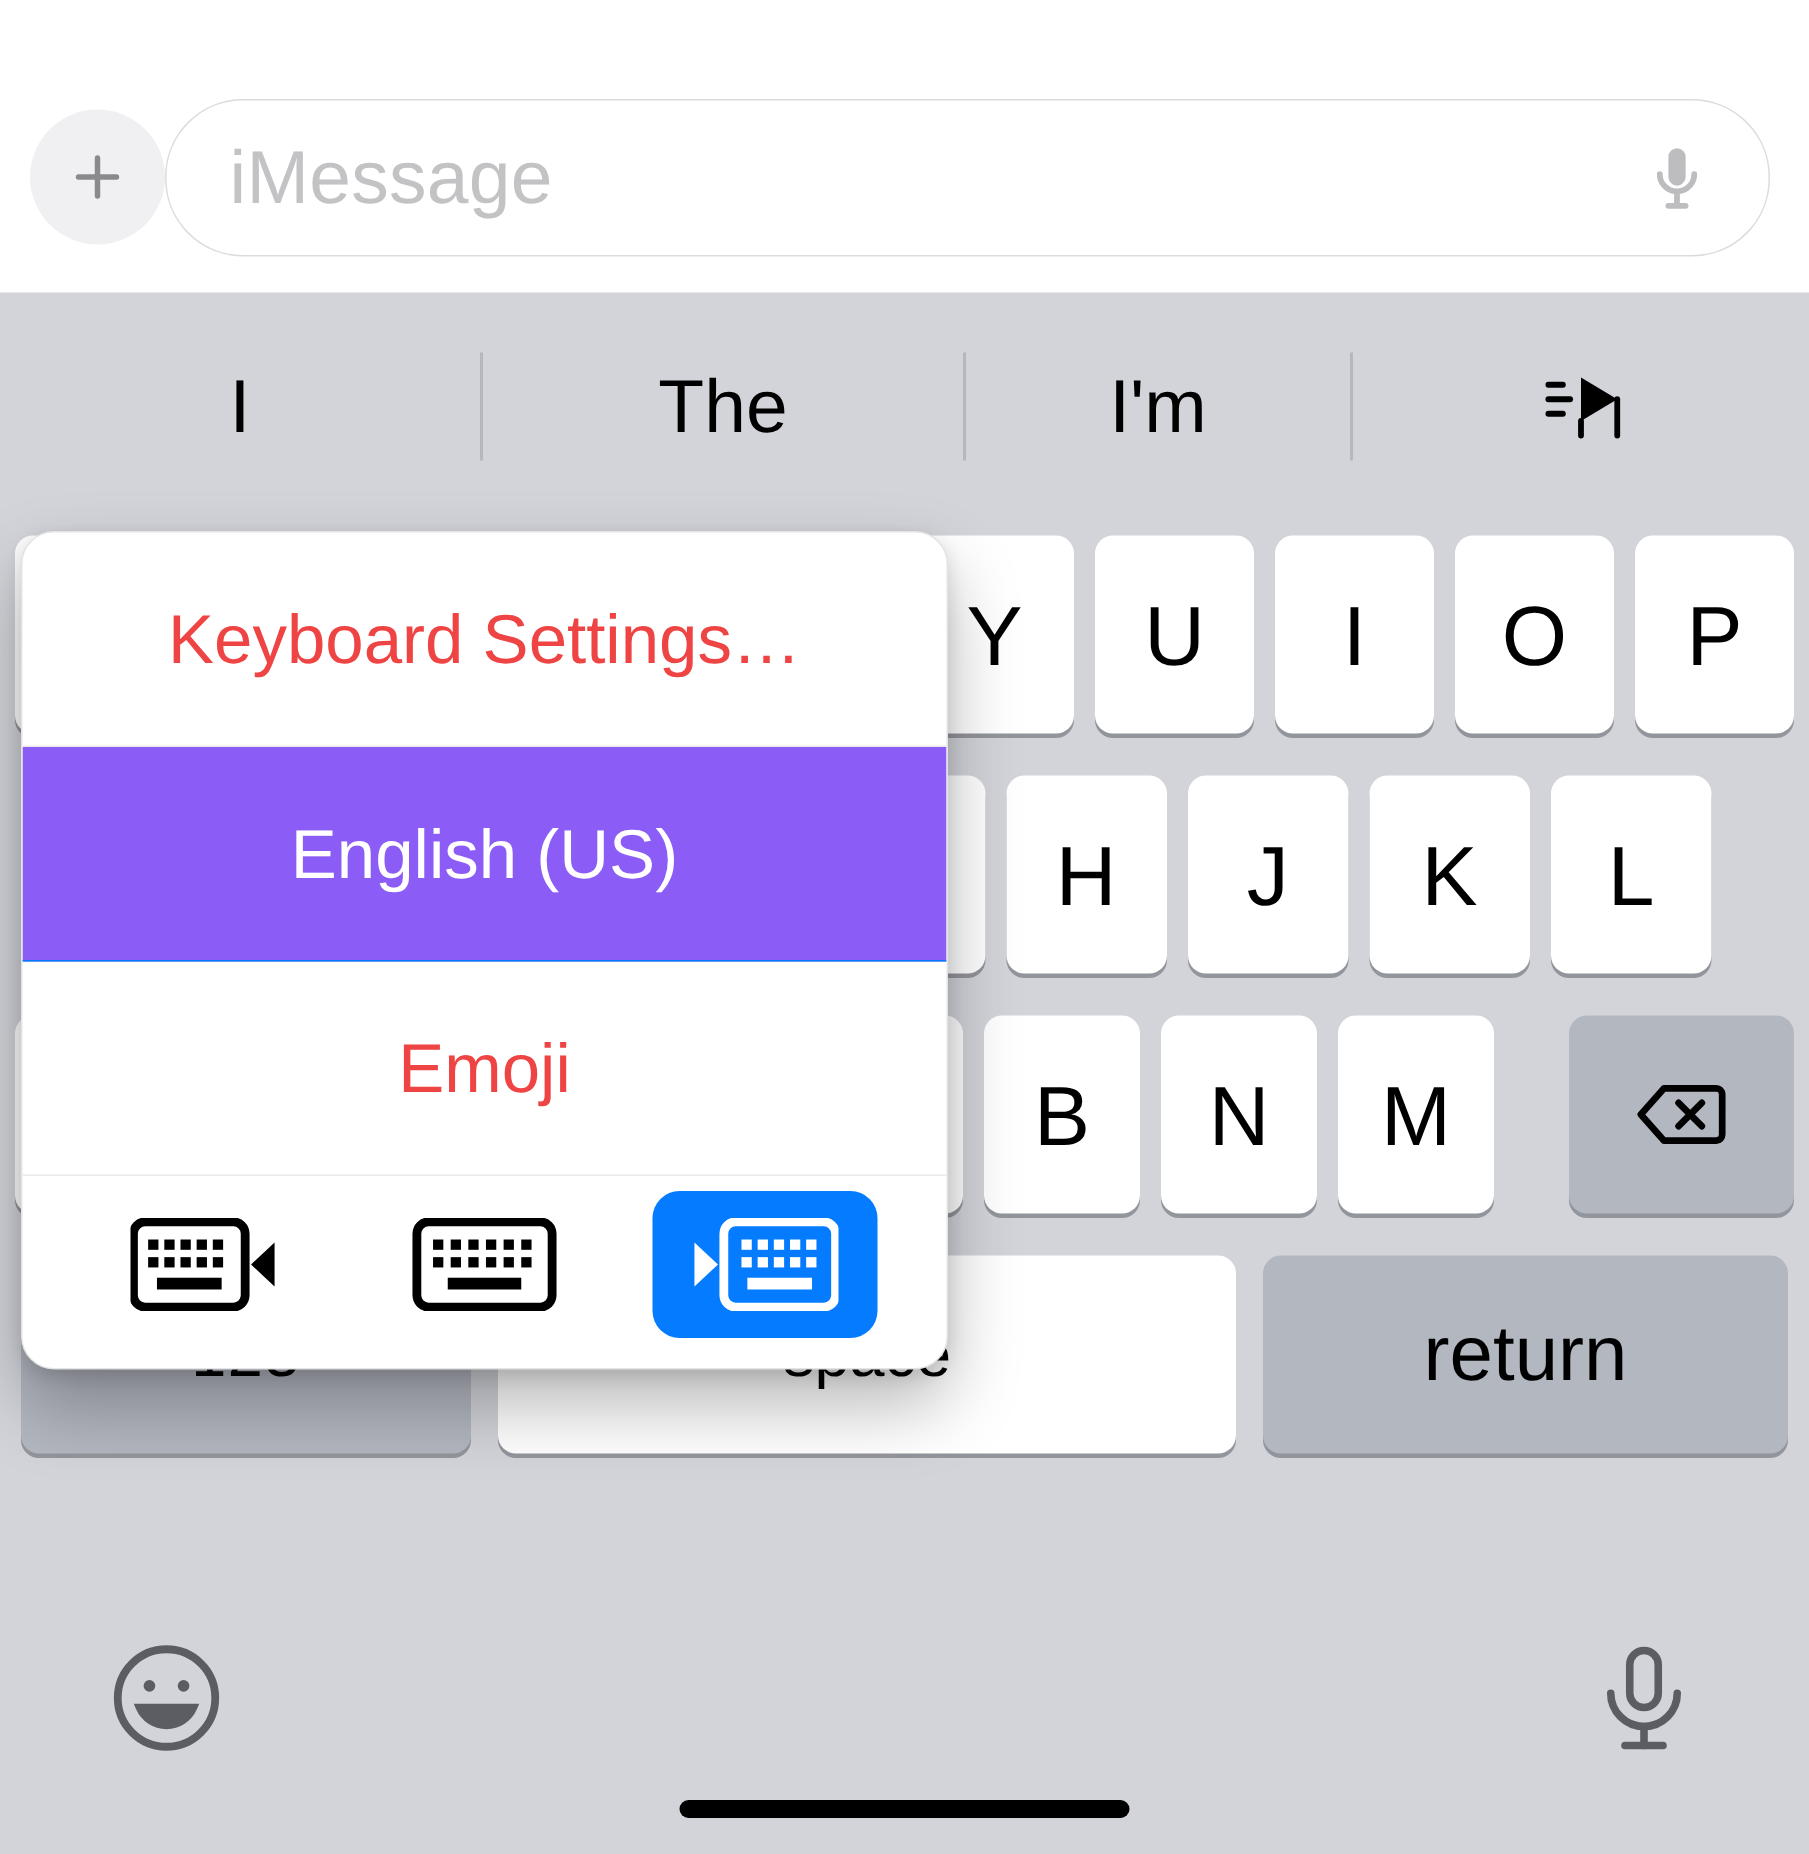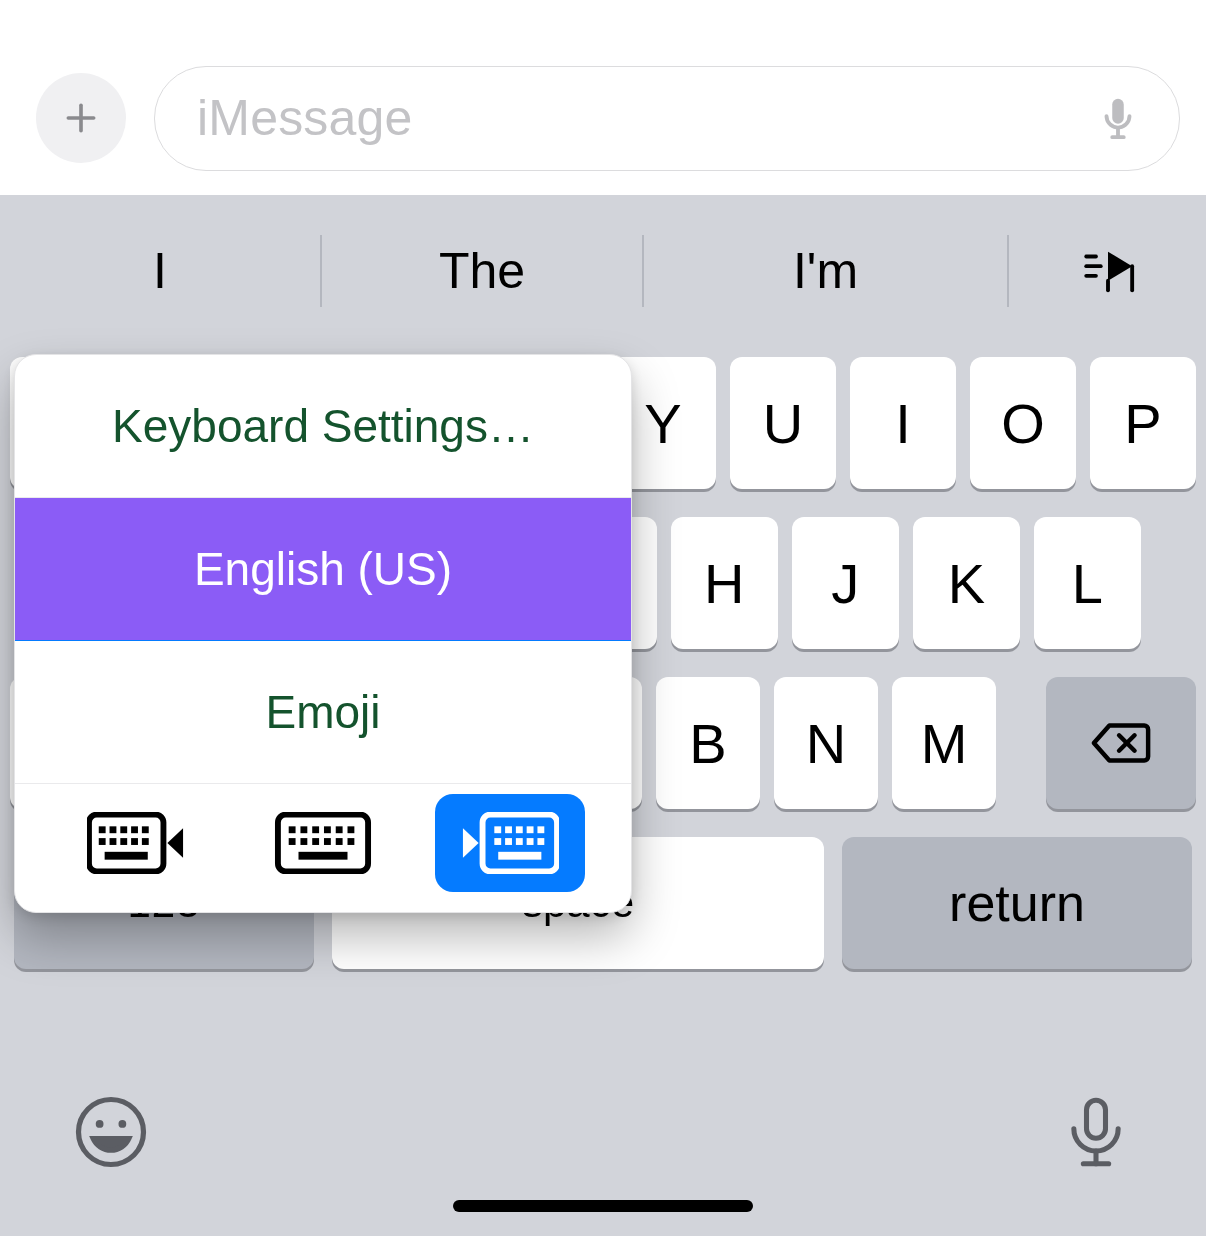--- a/index.html
+++ b/index.html
@@ -11,22 +11,20 @@
       overflow: hidden;
       position: relative;
     }
 
     .input-bar {
       height: 236px;
       background: #fff;
       display: flex;
       align-items: center;
       padding: 0 26px 0 20px;
-      gap: 28px;
-      margin-left: 16px;
     }
     .plus-btn {
       width: 90px;
       height: 90px;
       border-radius: 50%;
       background: #f0f0f2;
       display: flex;
       align-items: center;
       justify-content: center;
       color: #8a8a8e;
@@ -69,21 +67,21 @@
     .sugg {
       display: flex;
       align-items: center;
       justify-content: center;
       font-size: 50px;
       color: #000;
       position: relative;
     }
     .sugg.s1 { width: 320px; }
     .sugg.s2 { width: 320px; }
-    .sugg.s3 { width: 363px; }
+    .sugg.s3 { width: 256px; }
     .sugg.s4 { flex: 1; }
     .sugg-div {
       width: 2px;
       height: 72px;
       background: #b4b7bf;
       align-self: center;
     }
     .autofill { color: #000; font-weight: 500; }
     .autofill svg { width: 58px; height: 58px; }
 
@@ -171,21 +169,21 @@
       box-shadow: 0 24px 48px rgba(0,0,0,0.28), 0 4px 12px rgba(0,0,0,0.12);
       overflow: hidden;
       z-index: 100;
     }
     .popup-item {
       height: 143px;
       display: flex;
       align-items: center;
       justify-content: center;
       font-size: 46px;
-      color: #14532d;
+      color: #ef4444;
       border-bottom: 1px solid #eaeaec;
     }
     .popup-item.selected {
       background: #8b5cf6;
       color: #fff;
       border-bottom-color: #057bff;
     }
     .popup-item:last-of-type { border-bottom: none; }
     .popup-layout-row {
       height: 128px;

